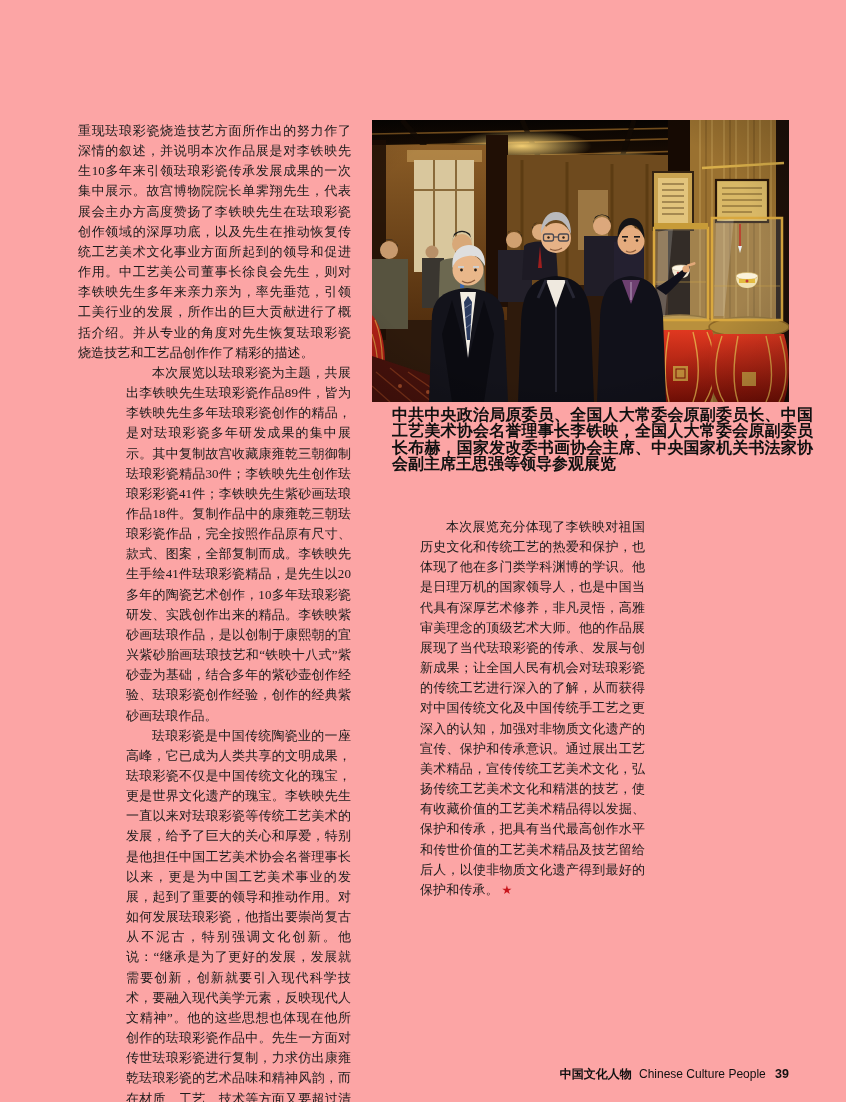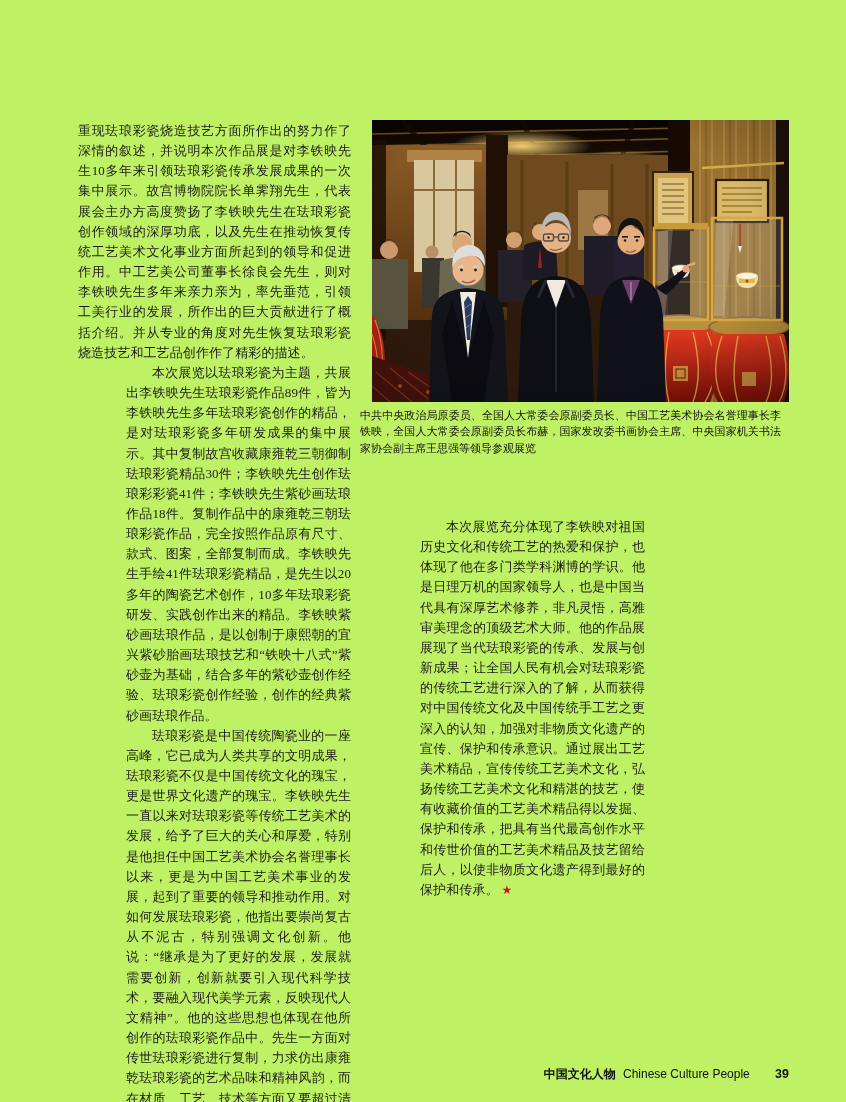--- a/index.html
+++ b/index.html
@@ -1,20 +1,20 @@
 <!DOCTYPE html>
 <html><head>
 <meta charset="utf-8">
 <style>
   html,body{margin:0;padding:0;background:#e8e8e8;}
   .page{
     position:relative;
     width:846px;height:1102px;
     margin:0 auto;
-    background:#bef264;
+    background:#fca5a5;
     overflow:hidden;
     font-family:"Liberation Serif","DejaVu Serif",serif;
     color:#1b1b1b;
   }
   .textcol{
     position:absolute;
     width:273px;
     font-size:13px;
     line-height:20.15px;
     text-align:justify;
@@ -25,37 +25,37 @@
   .textcol p.indent{text-indent:2em;margin-left:48px;}
   .col-left{left:78px;top:121px;}
   .col-right{left:372px;top:517px;}
   .star{color:#c8151c;font-family:"DejaVu Sans",sans-serif;font-size:12px;padding-left:3px;}
   .photo-wrap{
     position:absolute;left:372px;top:120px;width:417px;height:282px;
     overflow:hidden;background:#2e1a0c;
   }
   .photo-wrap svg{display:block;}
   .caption{
-    position:absolute;left:360px;top:407px;width:421px;
+    position:absolute;left:392px;top:407px;width:421px;
     font-family:"Liberation Sans","DejaVu Sans",sans-serif;
-    font-weight:400;
-    font-size:11px;line-height:16.3px;
+    font-weight:700;
+    font-size:16px;line-height:16.3px;
     text-align:justify;
     color:#101010;
   }
   .footer{
     position:absolute;left:372px;top:1066px;width:417px;
     text-align:right;
     font-family:"Liberation Sans","DejaVu Sans",sans-serif;
     font-size:12px;color:#101010;
     white-space:nowrap;
   }
   .footer .cn{font-weight:700;}
   .footer .en{font-weight:400;margin-left:4px;}
-  .footer .num{font-weight:700;margin-left:22px;font-size:12.5px;text-align:right;}
+  .footer .num{font-weight:700;margin-left:6px;font-size:12.5px;text-align:right;}
 </style>
 </head>
 <body>
 
 <div class="page">
 
   <div class="textcol col-left">
       <p class="para">重现珐琅彩瓷烧造技艺方面所作出的努力作了深情的叙述，并说明本次作品展是对李铁映先生10多年来引领珐琅彩瓷传承发展成果的一次集中展示。故宫博物院院长单霁翔先生，代表展会主办方高度赞扬了李铁映先生在珐琅彩瓷创作领域的深厚功底，以及先生在推动恢复传统工艺美术文化事业方面所起到的领导和促进作用。中工艺美公司董事长徐良会先生，则对李铁映先生多年来亲力亲为，率先垂范，引领工美行业的发展，所作出的巨大贡献进行了概括介绍。并从专业的角度对先生恢复珐琅彩瓷烧造技艺和工艺品创作作了精彩的描述。</p>
       <p class="para indent">本次展览以珐琅彩瓷为主题，共展出李铁映先生珐琅彩瓷作品89件，皆为李铁映先生多年珐琅彩瓷创作的精品，是对珐琅彩瓷多年研发成果的集中展示。其中复制故宫收藏康雍乾三朝御制珐琅彩瓷精品30件；李铁映先生创作珐琅彩彩瓷41件；李铁映先生紫砂画珐琅作品18件。复制作品中的康雍乾三朝珐琅彩瓷作品，完全按照作品原有尺寸、款式、图案，全部复制而成。李铁映先生手绘41件珐琅彩瓷精品，是先生以20多年的陶瓷艺术创作，10多年珐琅彩瓷研发、实践创作出来的精品。李铁映紫砂画珐琅作品，是以创制于康熙朝的宜兴紫砂胎画珐琅技艺和“铁映十八式”紫砂壶为基础，结合多年的紫砂壶创作经验、珐琅彩瓷创作经验，创作的经典紫砂画珐琅作品。</p>
       <p class="para indent">珐琅彩瓷是中国传统陶瓷业的一座高峰，它已成为人类共享的文明成果，珐琅彩瓷不仅是中国传统文化的瑰宝，更是世界文化遗产的瑰宝。李铁映先生一直以来对珐琅彩瓷等传统工艺美术的发展，给予了巨大的关心和厚爱，特别是他担任中国工艺美术协会名誉理事长以来，更是为中国工艺美术事业的发展，起到了重要的领导和推动作用。对如何发展珐琅彩瓷，他指出要崇尚复古从不泥古，特别强调文化创新。他说：“继承是为了更好的发展，发展就需要创新，创新就要引入现代科学技术，要融入现代美学元素，反映现代人文精神”。他的这些思想也体现在他所创作的珐琅彩瓷作品中。先生一方面对传世珐琅彩瓷进行复制，力求仿出康雍乾珐琅彩瓷的艺术品味和精神风韵，而在材质、工艺、技术等方面又要超过清代的水平。另一方面，在全面掌握制作工艺的基础上，又更多地融入全新的审美创意和装饰语言，创作出反映时代精神的当代珐琅彩瓷。先生的这些作品很重视笔墨技巧与内心抒发的结合，使自然万物中的勃勃生趣和自己的情绪神思融合起来。他不</p>

